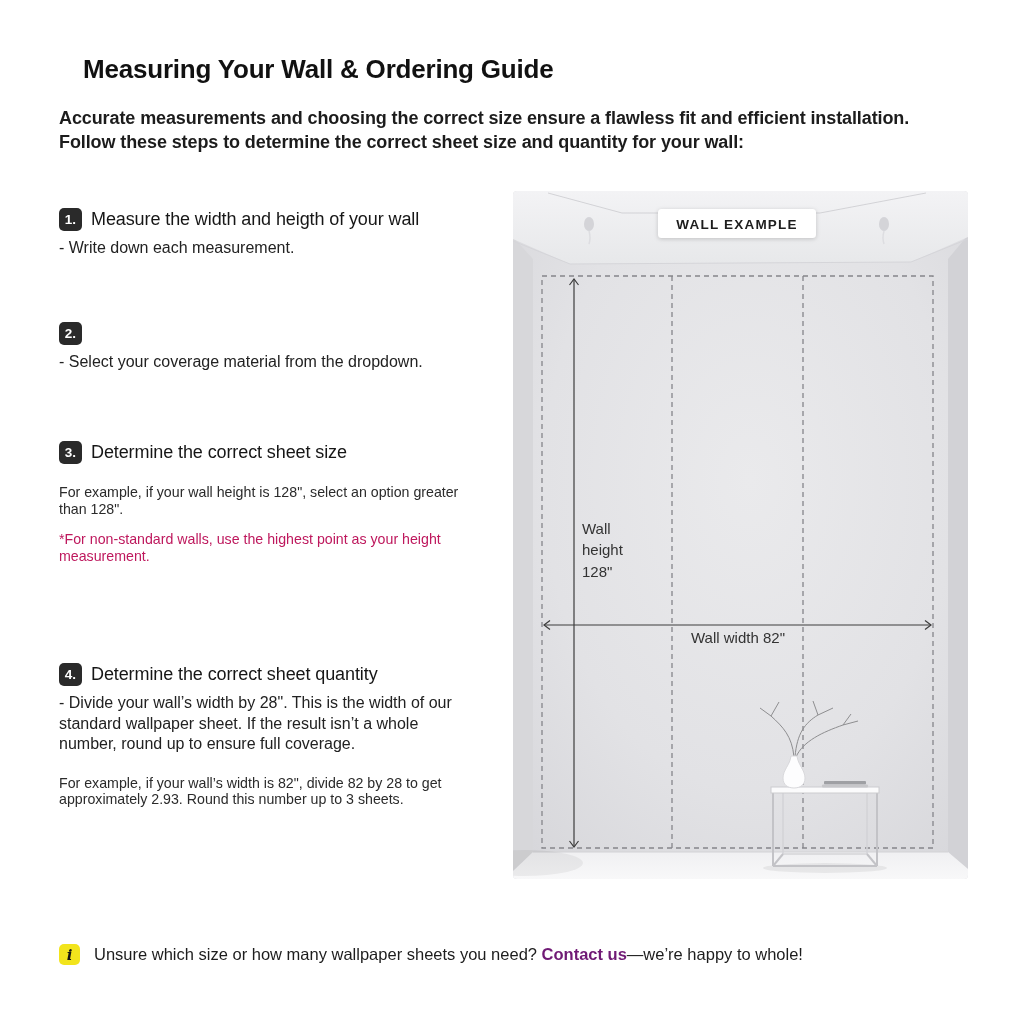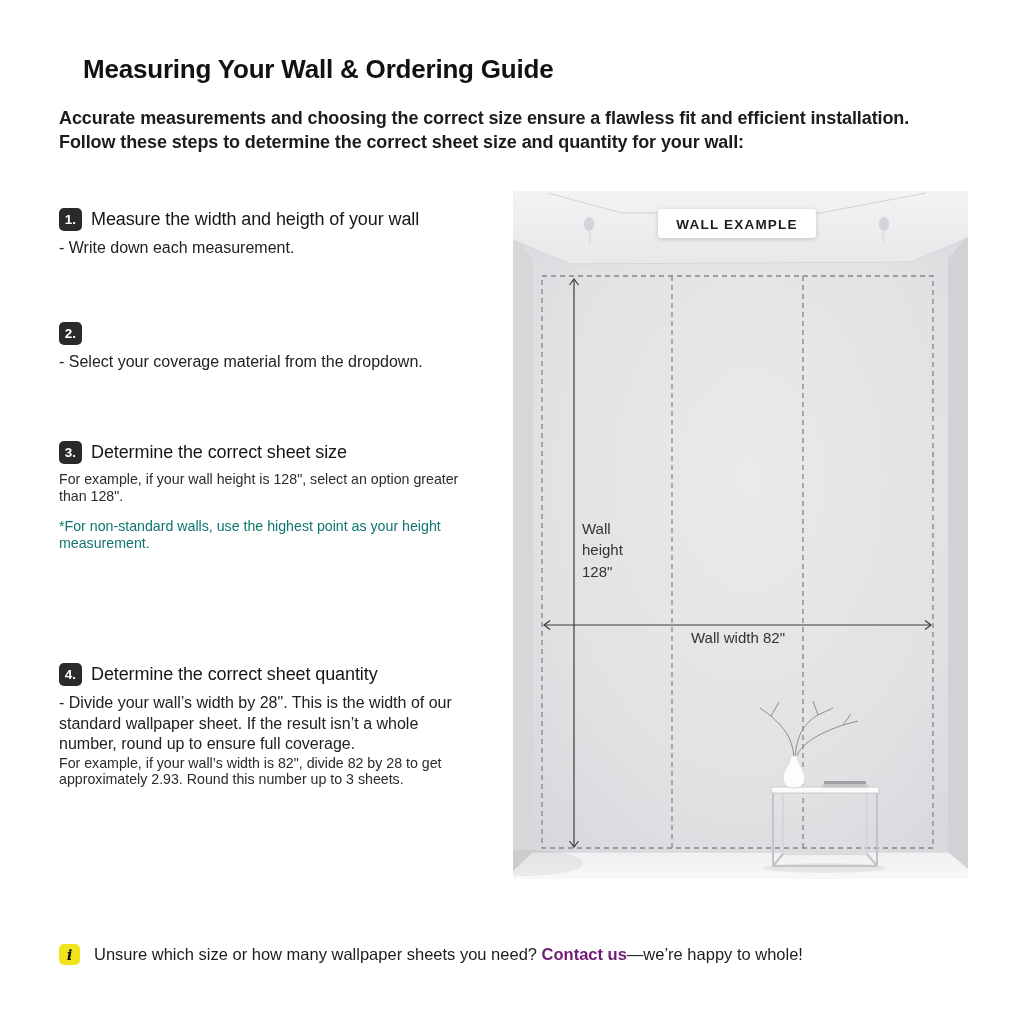--- a/index.html
+++ b/index.html
@@ -33,22 +33,22 @@
   .step-badge {
     width: 23px; height: 23px; border-radius: 5px;
     background: #2a2a2a; color: #ffffff;
     font-size: 13.5px; font-weight: 700;
     display: flex; align-items: center; justify-content: center;
     flex: 0 0 auto;
   }
   .step-heading { font-size: 18px; font-weight: 400; color: #161616; letter-spacing: -0.1px; }
 
   .step-body { font-size: 16px; line-height: 20.5px; color: #222; }
-  .step-example { margin-top: 0; font-size: 14.2px; line-height: 16.5px; color: #2b2b2b; }
-  .step-note { margin-top: 14px; font-size: 14.2px; line-height: 16.5px; color: #0f766e; }
+  .step-example { margin-top: 20px; font-size: 14.2px; line-height: 16.5px; color: #2b2b2b; }
+  .step-note { margin-top: 14px; font-size: 14.2px; line-height: 16.5px; color: #be185d; }
 
   .footer-note {
     position: absolute; left: 59px; top: 944px;
     display: flex; align-items: center; gap: 14px;
     font-size: 16.5px; color: #1d1d1d;
   }
   .info-icon {
     width: 21px; height: 21px; border-radius: 5px;
     background: #f2e41c; color: #141414;
     font-family: "DejaVu Serif", "Liberation Serif", serif;

